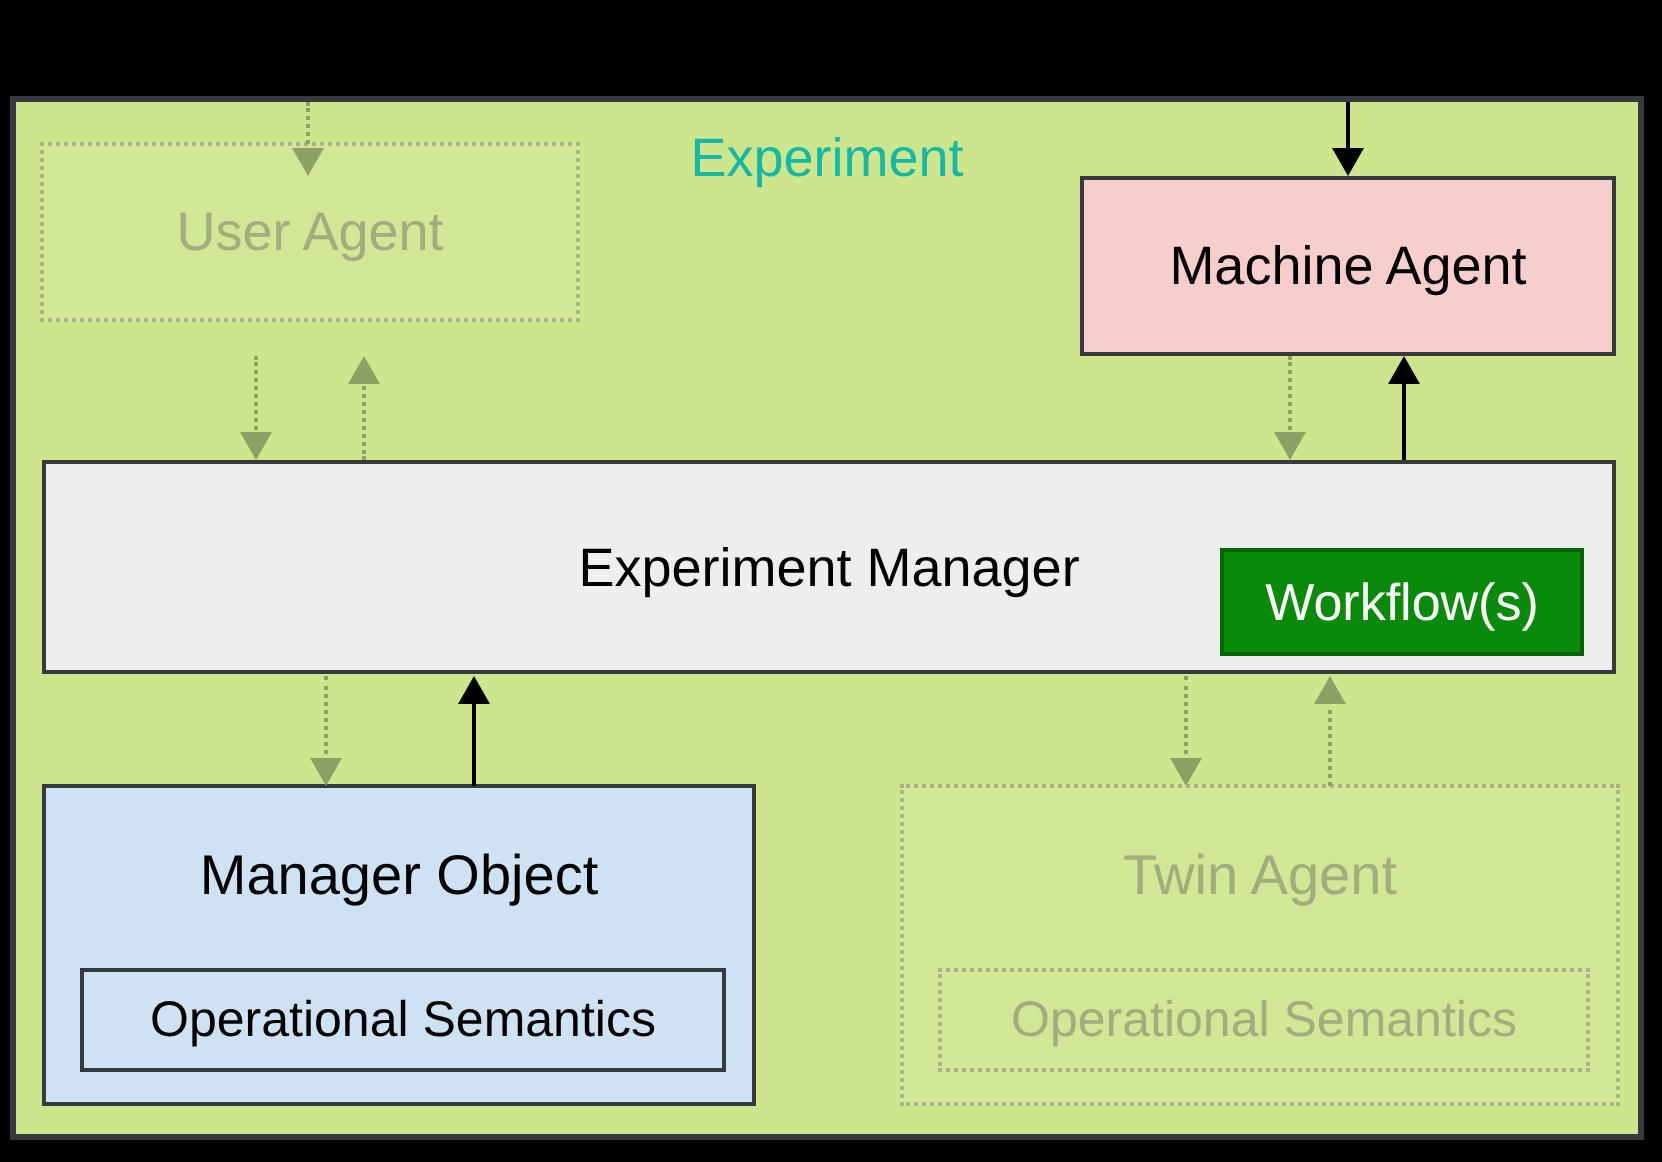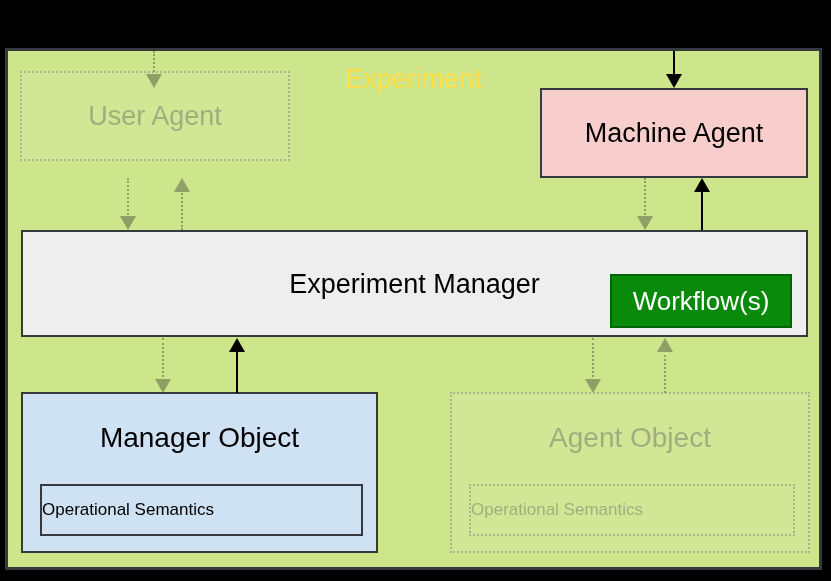--- a/index.html
+++ b/index.html
@@ -12,21 +12,21 @@
   }
   
   .container{
     position:absolute;left:5px;top:48px;width:817px;height:522px;
     background:var(--container-fill,#cde58b);
     border:3px solid var(--container-border,#36393d);
     box-sizing:border-box;
   }
   .diagram-title{
     position:absolute;left:5px;top:64px;width:817px;
-    text-align:center;font-size:27px;color:#fde047;
+    text-align:center;font-size:27px;color:#14b8a6;
   }
   
   .node{
     position:absolute;box-sizing:border-box;
     display:flex;align-items:center;justify-content:center;
     font-size:27px;color:#000;
   }
   .node.bordered{border:2px solid var(--box-border,#36393d);}
   .node.faded{
     border:2px dotted var(--faded-border,#a9b38a);
@@ -55,21 +55,21 @@
     border:2px dotted var(--faded-border,#a9b38a);
     background:rgba(255,255,255,0.10);
   }
   .object-title{
     position:absolute;left:0;top:28px;width:100%;
     text-align:center;font-size:28px;color:#000;
   }
   .object-box.twin .object-title{color:var(--faded-text,#a2ad7e);}
   .sub-box{
     position:absolute;left:17px;top:90px;width:323px;height:52px;box-sizing:border-box;
-    display:flex;align-items:center;justify-content:flex-start;font-size:17px;color:#000;
+    display:flex;align-items:center;justify-content:center;font-size:25px;color:#000;
   }
   .object-box.actual .sub-box{border:2px solid var(--box-border,#36393d);background:var(--actual-fill,#cfe2f3);}
   .object-box.twin .sub-box{
     width:326px;
     border:2px dotted var(--faded-border,#a9b38a);
     color:var(--faded-text,#a2ad7e);
   }
   
   .arrow{position:absolute;width:0;}
   .arrow .line{position:absolute;left:-1px;width:0;}
@@ -112,21 +112,21 @@
   </div>
 
   <div class="object-box actual">
     <div class="object-title">Manager Object</div>
     <div class="sub-box">
       <span>Operational Semantics</span>
     </div>
   </div>
 
   <div class="object-box twin">
-    <div class="object-title">Agent Object</div>
+    <div class="object-title">Twin Agent</div>
     <div class="sub-box">
       <span>Operational Semantics</span>
     </div>
   </div>
 
   <div class="arrow dotted down" style="left:154px;top:51px;height:37px;">
     <span class="line"></span>
     <span class="head"></span>
   </div>
 

